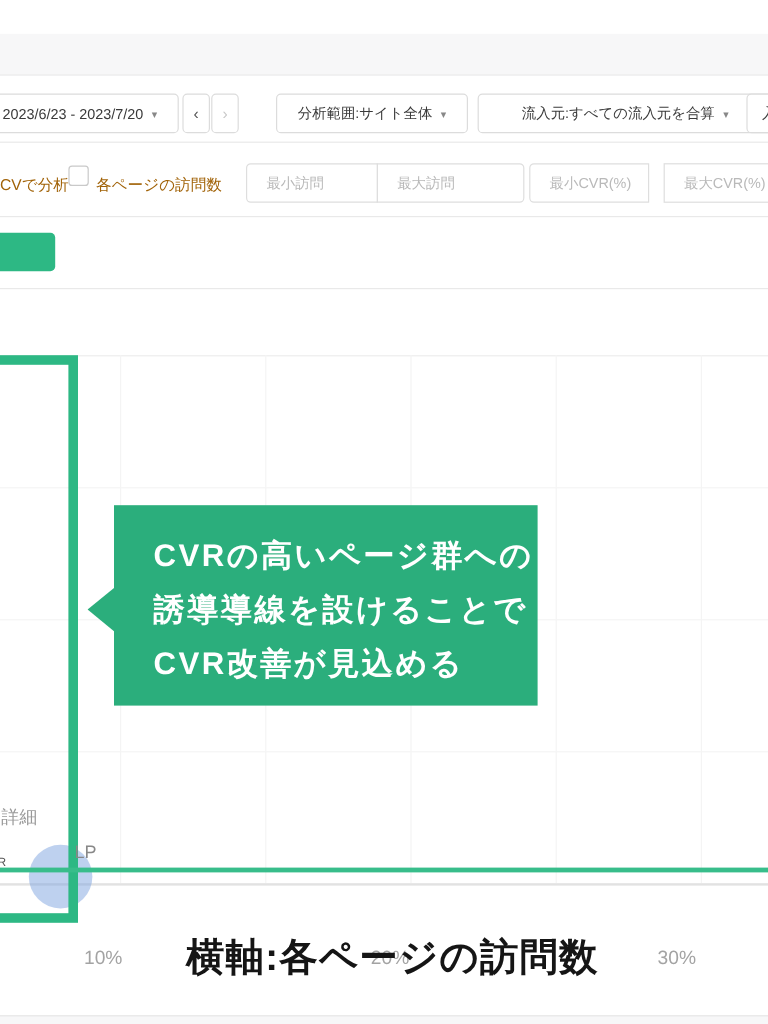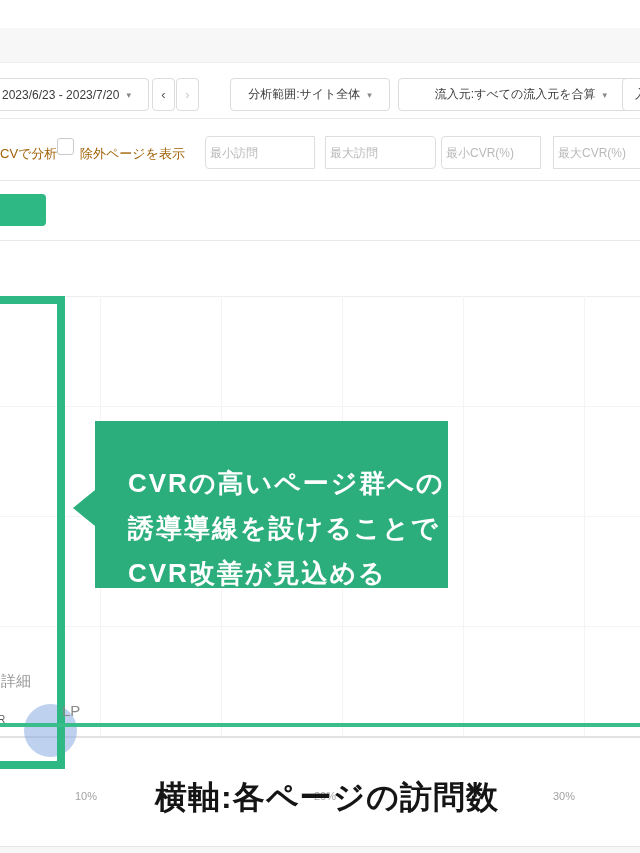--- a/index.html
+++ b/index.html
@@ -31,21 +31,21 @@
   .divider { position:absolute; left:0; width:640px; height:1px; background:#e9e9e9; }
   
   .flt-label { position:absolute; font-size:13px; color:#a16207; white-space:nowrap; }
   .checkbox {
     position:absolute; width:17px; height:17px; background:#fff;
     border:1px solid #c9c9c9; border-radius:3px; cursor:pointer;
   }
   .flt-input {
     position:absolute; top:108px; height:33px; background:#fff;
     border:1px solid #dedede; font-size:12px; color:#3a3a3a;
-    padding-left:4px; outline:none;
+    padding-left:16px; outline:none;
   }
   .flt-input::placeholder { color:#b9b9b9; opacity:1; }
   .rad-l { border-radius:4px 0 0 4px; }
   .rad-r { border-radius:0 4px 4px 0; }
   
   .green-btn {
     position:absolute; left:-20px; top:166px; width:66px; height:32px;
     border:none; border-radius:4px; background:#2db884; cursor:pointer;
   }
   
@@ -57,30 +57,30 @@
   .bubble {
     position:absolute; left:24px; top:676px; width:53px; height:53px;
     border-radius:50%; background:rgba(126,163,224,0.5); z-index:3;
   }
   .highlight-rect {
     position:absolute; left:-120px; top:268px; width:185px; height:473px;
     border:8px solid #2db884; z-index:4; pointer-events:none;
   }
   .tiny-label { position:absolute; font-size:15px; color:#999; z-index:6; white-space:nowrap; }
   .edge-label { position:absolute; left:-2px; top:686px; font-size:10px; color:#555; z-index:6; }
-  .tick { position:absolute; top:762px; width:40px; text-align:center; font-size:11px; color:#a3a3a3; z-index:6; }
+  .tick { position:absolute; top:762px; width:40px; text-align:center; font-size:16px; color:#a3a3a3; z-index:6; }
   .axis-note {
     position:absolute; left:155px; top:748px; width:320px; text-align:center;
     font-size:32px; font-weight:bold; color:#151515; letter-spacing:1px;
     z-index:12; white-space:nowrap;
   }
   
   .callout {
     position:absolute; left:95px; top:393px; width:353px; height:167px;
-    background:#2bae7c; z-index:10; padding:40px 0 0 33px;
+    background:#2bae7c; z-index:10; padding:20px 0 0 33px;
   }
   .callout-line {
     color:#ffffff; font-size:26px; font-weight:bold; line-height:45px;
     letter-spacing:2px; white-space:nowrap;
   }
   .callout-arrow {
     position:absolute; left:73px; top:462px; width:0; height:0; z-index:10;
     border-top:18px solid transparent; border-bottom:18px solid transparent;
     border-right:22px solid #2bae7c;
   }
@@ -111,24 +111,24 @@
     <span class="caret">▾</span>
   </div>
   <div class="tb-btn" style="left:622px; width:60px; justify-content:flex-start; padding-left:12px;">
     <span>入</span>
   </div>
 
   <div class="divider" style="top:90px;"></div>
 
   <div class="flt-label" style="left:0; top:117px;">CVで分析</div>
   <div class="checkbox" style="left:57px; top:110px;"></div>
-  <div class="flt-label" style="left:80px; top:117px;">除外ページを表示</div>
+  <div class="flt-label" style="left:80px; top:117px;">各ページの訪問数</div>
 
   <input class="flt-input rad-l" style="left: 205px; width: 110px;" placeholder="最小訪問">
-  <input class="flt-input rad-r" style="left: 325px; width: 111px;" placeholder="最大訪問">
+  <input class="flt-input rad-r" style="left: 314px; width: 123px;" placeholder="最大訪問">
   <input class="flt-input rad-l" style="left: 441px; width: 100px;" placeholder="最小CVR(%)">
   <input class="flt-input" style="left: 553px; width: 115px;" placeholder="最大CVR(%)">
 
   <div class="divider" style="top:152px;"></div>
 
   <button class="green-btn"></button>
 
   <div class="divider" style="top:212px;"></div>
 
   <div class="plot-topline"></div>

